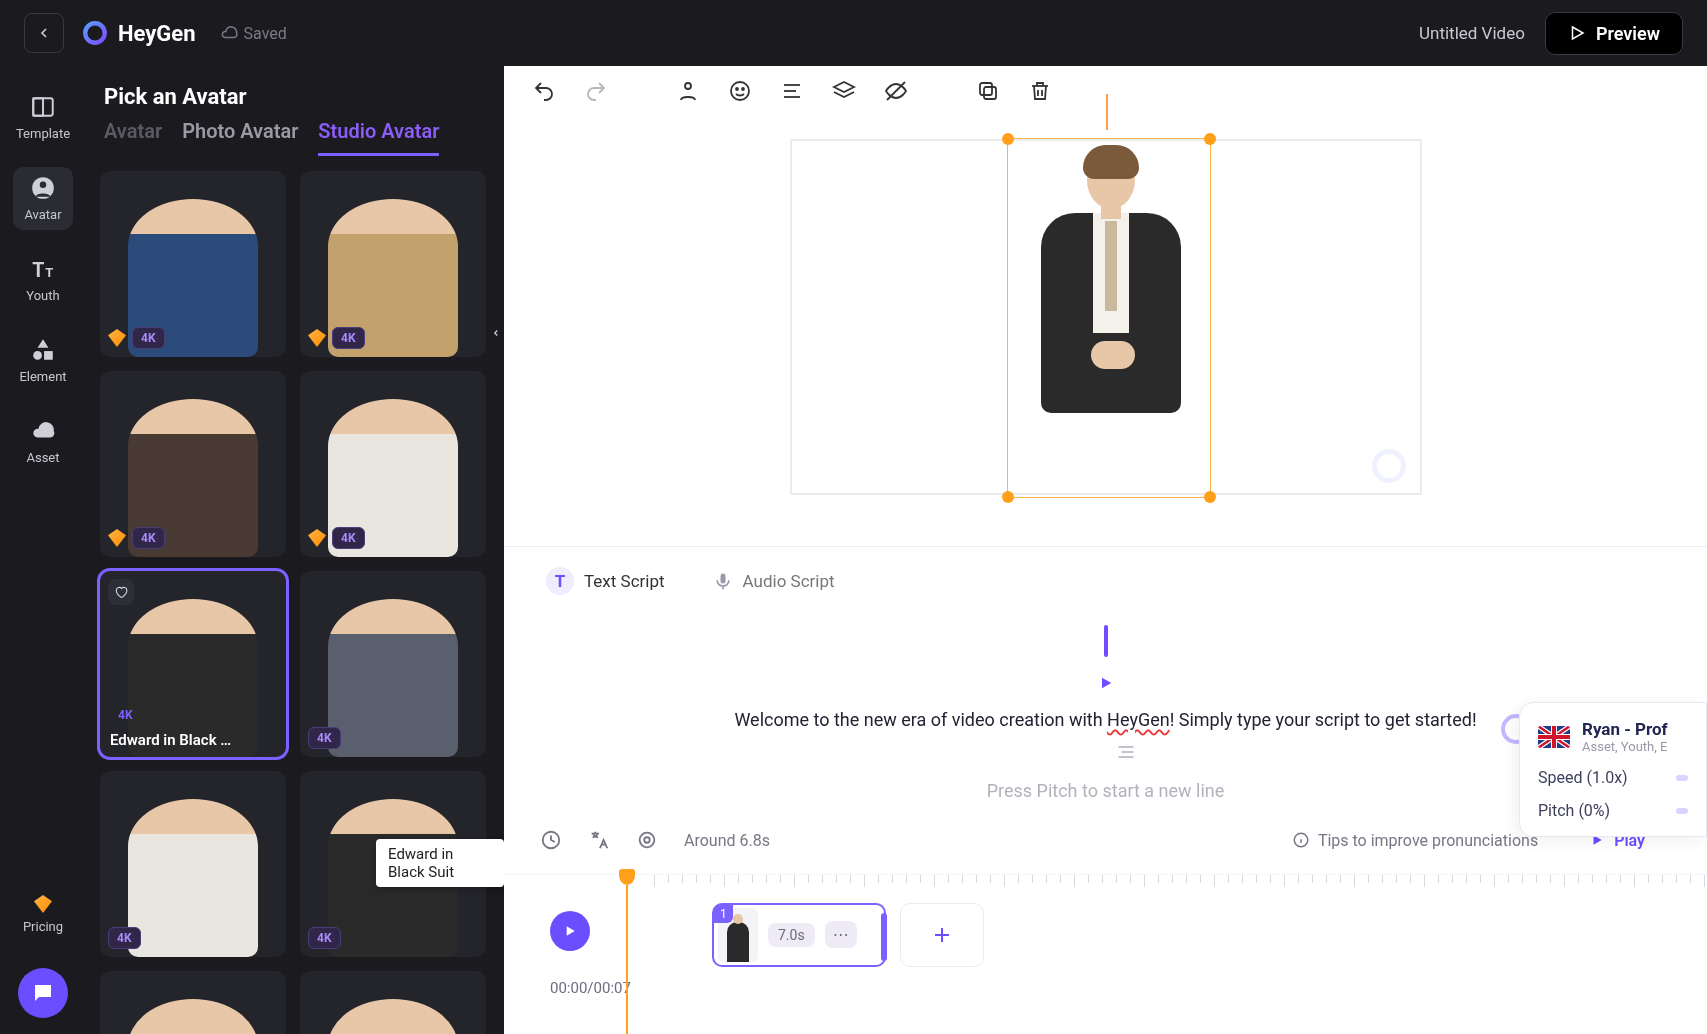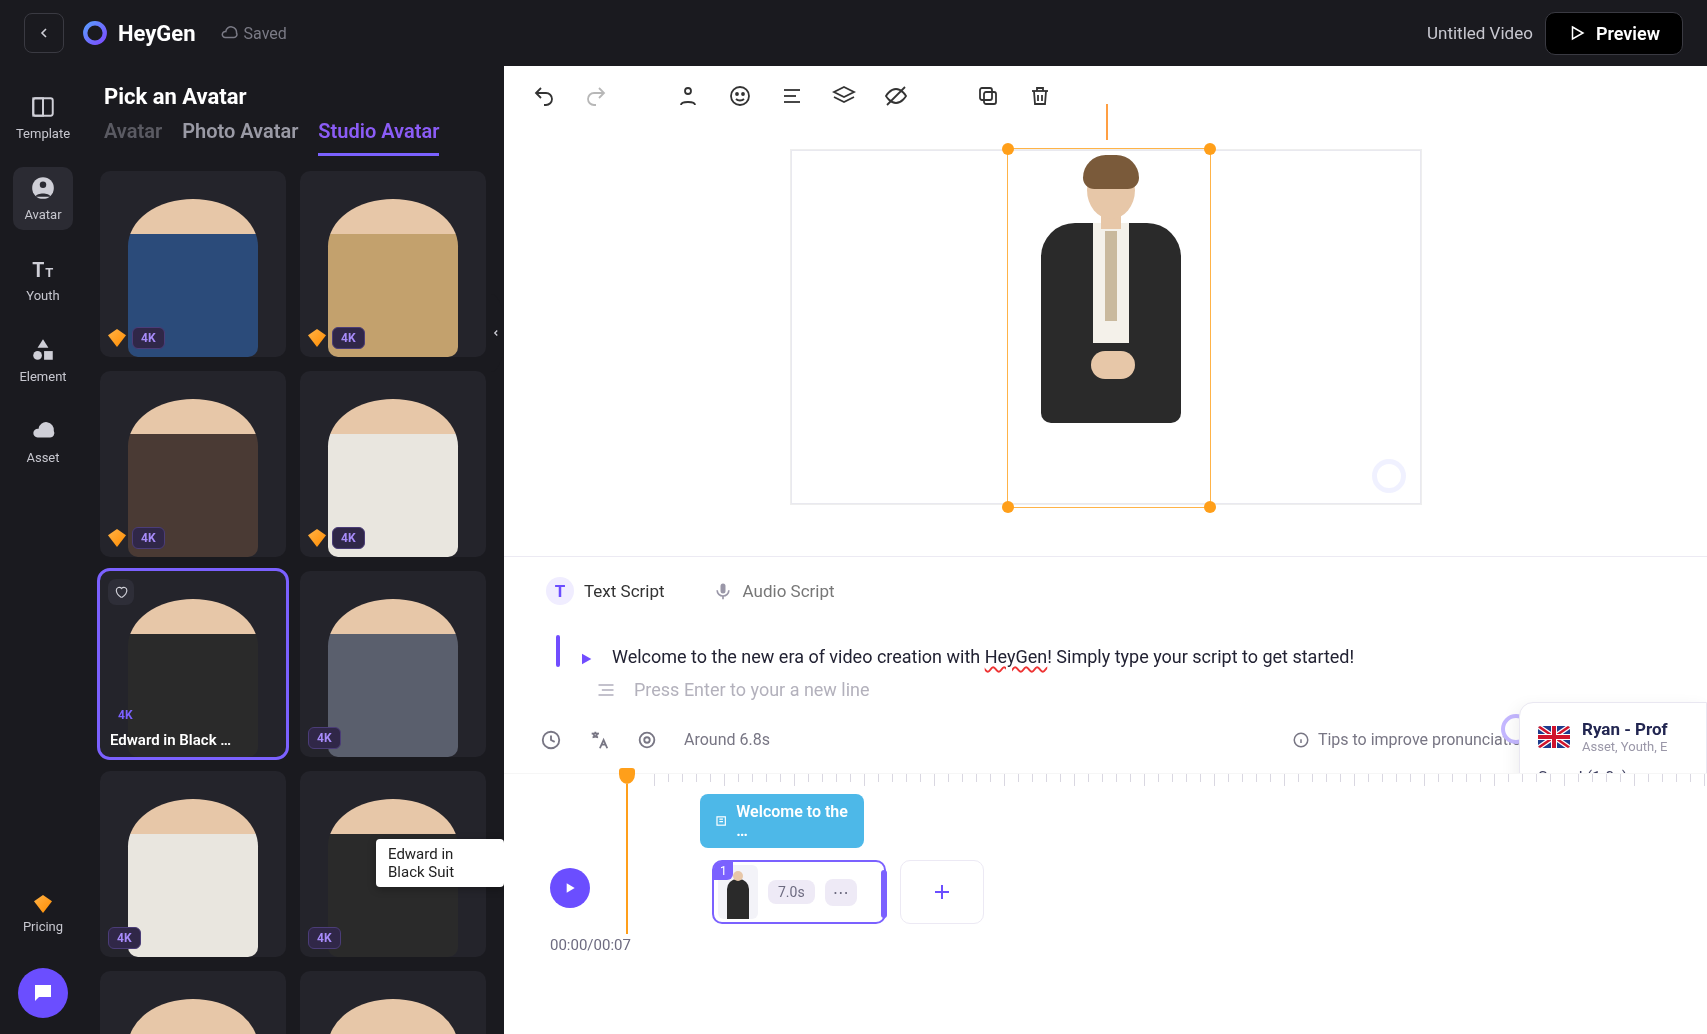--- a/index.html
+++ b/index.html
@@ -4,21 +4,21 @@
 <style>
   * { box-sizing: border-box; margin: 0; padding: 0; font-family: -apple-system, BlinkMacSystemFont, "Segoe UI", Roboto, sans-serif; }
   body { background: #1a1a1f; color: #fff; width: 1707px; height: 1034px; overflow: hidden; }
   .app { display: flex; flex-direction: column; height: 100%; }
 
   
   .topbar { height: 66px; display: flex; align-items: center; padding: 0 24px; gap: 18px; }
   .back-btn { width: 40px; height: 40px; border: 1px solid #3a3a42; border-radius: 8px; display:flex;align-items:center;justify-content:center; cursor:pointer; }
   .brand { display:flex; align-items:center; gap:10px; font-weight:700; font-size:22px; }
   .saved { color:#7a7a85; display:flex; align-items:center; gap:6px; font-size:16px; margin-left:6px;}
-  .topbar-right { margin-left:auto; display:flex; align-items:center; gap:12px; }
+  .topbar-right { margin-left:auto; display:flex; align-items:center; gap:20px; }
   .title-text { color:#c8c8d0; font-size:17px; }
   .preview-btn { background:#000; border:1px solid #3a3a42; border-radius:10px; padding:10px 22px; display:flex; align-items:center; gap:10px; font-size:18px; font-weight:600; cursor:pointer; }
 
   
   .main { flex:1; display:flex; min-height:0; }
 
   
   .rail { width:86px; background:#1a1a1f; display:flex; flex-direction:column; align-items:center; padding:20px 0 16px 0; gap:18px; }
   .rail-item { display:flex; flex-direction:column; align-items:center; gap:6px; color:#c7c7cf; font-size:13px; cursor:pointer; padding:8px 4px; border-radius:10px; width:60px; }
   .rail-item.active { background:#2b2b33; }
@@ -67,21 +67,21 @@
   .tie{position:absolute;left:88px;top:70px;width:12px;height:90px;background:#c9b99d;}
   .hand{position:absolute;left:74px;top:190px;width:44px;height:28px;border-radius:14px;background:#e7c7a8;}
   .watermark{position:absolute;right:14px;bottom:10px;width:34px;height:34px;border-radius:50%;border:5px solid #dadcff;opacity:.4;}
 
   
   .script { border-top:1px solid #eceaf3; background:#fff; padding:14px 0 0 0; }
   .script-tabs { display:flex; gap:36px; padding:0 36px 10px 36px; align-items:center; }
   .stab { display:flex; gap:10px; align-items:center; color:#777; font-size:17px; cursor:pointer; padding:6px 6px 14px 6px;}
   .stab.active { color:#333; }
   .stab .sicon { width:28px;height:28px;border-radius:50%;background:#f0edff;display:flex;align-items:center;justify-content:center;color:#6b4eff;font-weight:700;}
-  .script-row { display:flex; align-items:flex-end; gap:18px; padding:6px 52px; }
+  .script-row { display:flex; align-items:center; gap:18px; padding:6px 52px;flex-direction:column; }
   .accent-bar { width:4px; height:32px; background:#714dff; border-radius:2px;}
   .play-mini { color:#714dff; }
   .script-text { font-size:18px; color:#223; }
   .spelling { text-decoration: underline wavy #e33 1.5px; text-underline-offset:3px; }
   .script-row.ph .ph-text{ color:#b3b1bc; font-size:18px;}
   .indent-icon { color:#b7b5c2; margin-left:40px;}
   .script-tools { display:flex; align-items:center; gap:26px; padding:16px 36px; color:#787684; font-size:16px; }
   .script-tools .right { margin-left:auto;}
   .play-script-btn { color:#6b4eff; font-weight:600; display:flex; gap:10px; align-items:center; padding:8px 26px; }
   .voice-panel { position:absolute; right:0; top:636px; width:188px; background:#fff; border:1px solid #e9e7f1; border-radius:14px 0 0 14px; padding:16px 18px; box-shadow:-4px 4px 16px rgba(0,0,0,.06); }
@@ -396,21 +396,21 @@
           <div class="script-text">
             <span>Welcome to the new era of video creation with </span><span class="spelling">HeyGen</span><span>! Simply type your script to get started!</span>
           </div>
         </div>
         <div class="script-row ph">
           <svg class="indent-icon" width="20" height="20" viewBox="0 0 24 24" fill="none" stroke="#b7b5c2" stroke-width="2">
               <line x1="3" y1="6" x2="21" y2="6"></line>
               <line x1="7" y1="12" x2="21" y2="12"></line>
               <line x1="3" y1="18" x2="21" y2="18"></line>
             </svg>
-          <div class="ph-text">Press Enter to your a new line</div>
+          <div class="ph-text">Press Pitch to start a new line</div>
         </div>
         <div class="script-tools">
           <svg width="22" height="22" viewBox="0 0 24 24" fill="none" stroke="#787684" stroke-width="2">
               <circle cx="12" cy="12" r="9"></circle>
               <polyline points="12 7 12 12 16 14"></polyline>
             </svg>
           <svg width="22" height="22" viewBox="0 0 24 24" fill="none" stroke="#787684" stroke-width="2">
               <path d="M4 5h8"></path>
               <path d="M8 3v2"></path>
               <path d="M5 9c3 0 5-2 5-4"></path>
@@ -546,30 +546,20 @@
             <div class="tick" style="left: 1008px;"></div>
             <div class="tick" style="left: 1022px;"></div>
             <div class="tick" style="left: 1036px;"></div>
             <div class="tick" style="left: 1050px; height: 12px;"></div>
           </div>
         <div class="playhead">
             <div class="knob"></div>
             <div class="line"></div>
           </div>
         <div class="tl-row">
-          <div style="width:96px"></div>
-          <div class="clip-script">
-            <svg width="16" height="16" viewBox="0 0 24 24" fill="none" stroke="#fff" stroke-width="2">
-                <rect x="5" y="5" width="14" height="14"></rect>
-                <path d="M9 9h6M9 13h6"></path>
-              </svg>
-            <span>Welcome to the …</span>
-          </div>
-        </div>
-        <div class="tl-row">
           <div class="tl-play">
             <svg width="16" height="16" viewBox="0 0 24 24" fill="#fff">
                 <polygon points="7 5 19 12 7 19"></polygon>
               </svg>
           </div>
           <div style="display:flex;">
             <div class="clip-video">
               <div class="num">1</div>
               <div class="thumb">
                 <div style="width:22px;height:40px;background:#2a2a2a;border-radius:10px 10px 0 0;position:relative">

